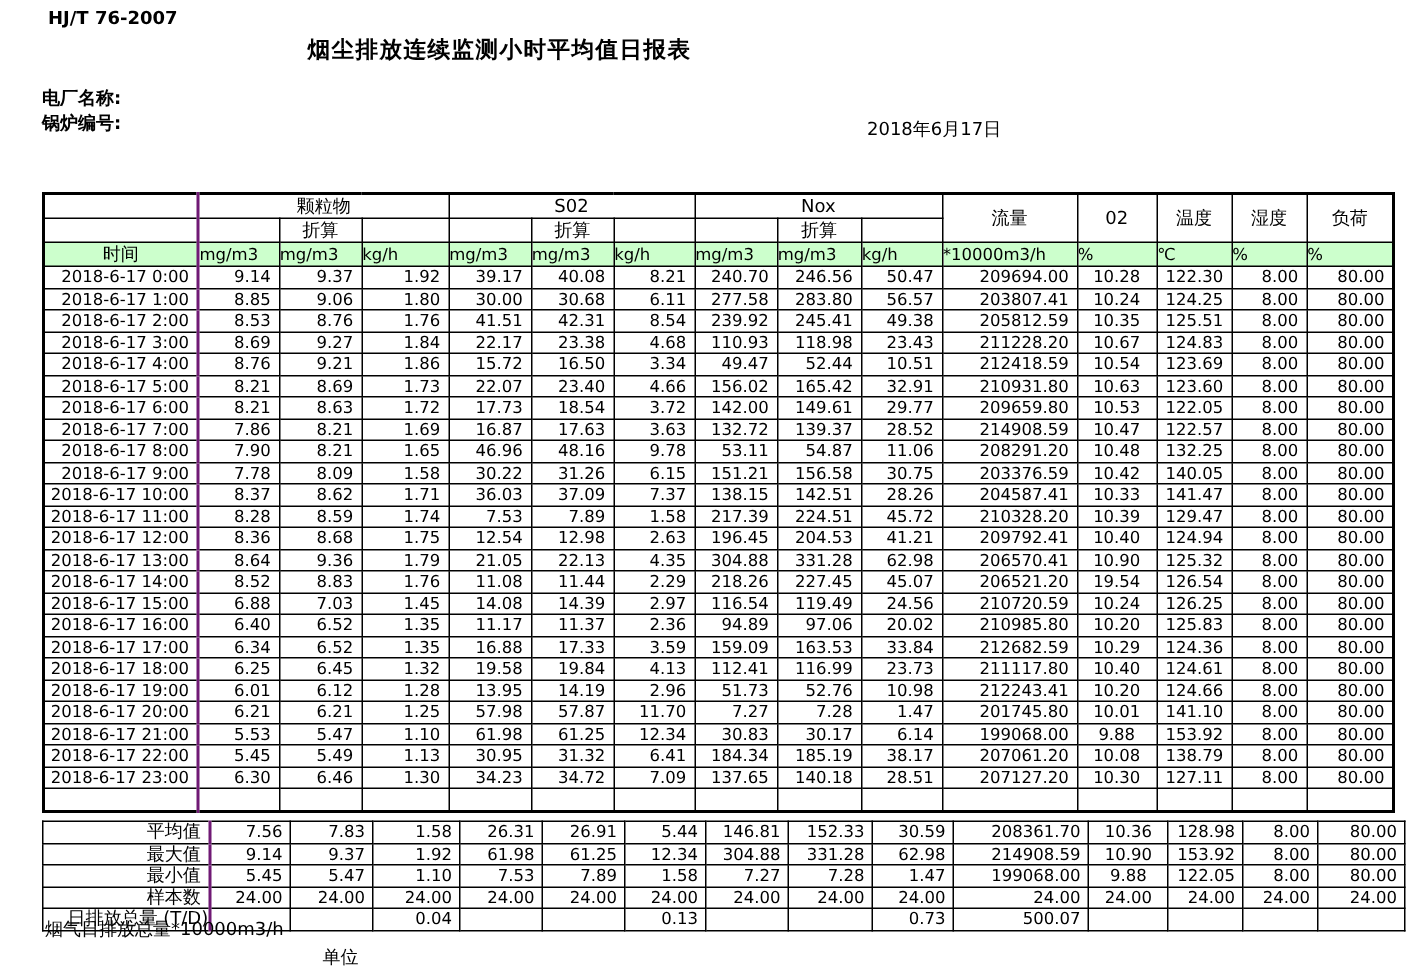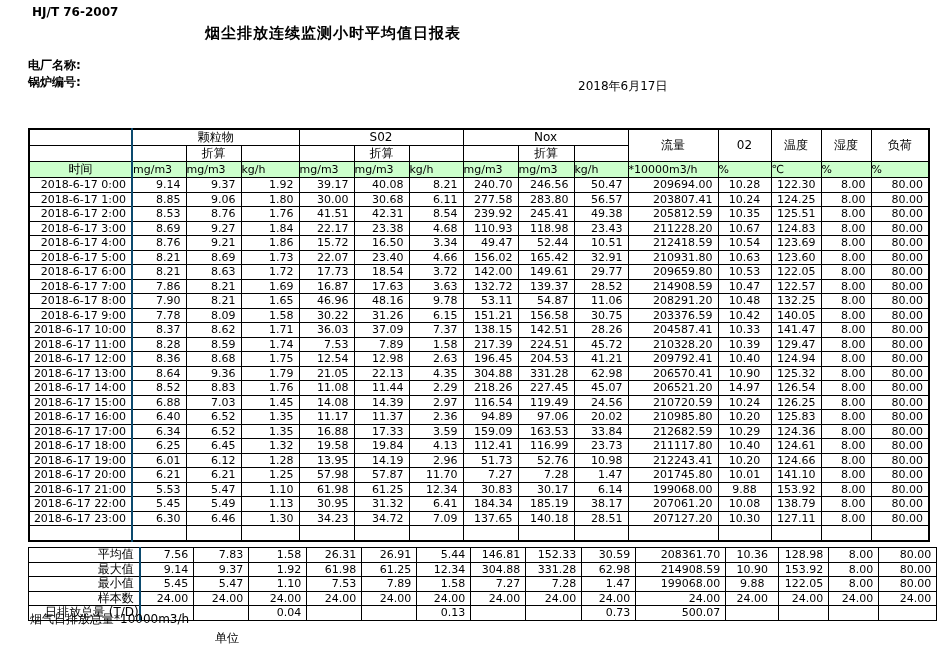--- a/index.html
+++ b/index.html
@@ -14,21 +14,21 @@
   #date{left:578px;top:78px;font-size:12px;}
   table{border-collapse:collapse;table-layout:fixed;position:absolute;left:28px;margin-top:20px;}
   #main-table{top:108px;border:2px solid #000;}
   #summary-table{top:527px;border:1px solid #000;}
   td{border:1px solid #000;font-size:11px;height:13.5px;line-height:13px;
      padding:0 5px 0 0;text-align:right;overflow:hidden;white-space:nowrap;vertical-align:middle;}
   thead td{height:15px;}
   .hdr{text-align:center;padding:0;font-size:12px;}
   .unit{text-align:left;padding:0;font-size:11px;}
   .green{background:#ccffcc;}
-  .tcol{border-right:2px solid #0c4a6e;}
+  .tcol{border-right:2px solid #701a75;}
   .o2{text-align:center;padding:0;}
   .lab{font-size:12px;}
   .left{text-align:left;padding:0 0 0 16px;}
   #footer-note{left:30px;top:611px;font-size:12px;}
   #footer-report{left:30px;top:660px;font-size:12px;}
   #footer-unit{left:215px;top:630px;font-size:12px;}
 </style>
 </head>
 <body>
 
@@ -344,21 +344,21 @@
         <td>8.52</td>
         <td>8.83</td>
         <td>1.76</td>
         <td>11.08</td>
         <td>11.44</td>
         <td>2.29</td>
         <td>218.26</td>
         <td>227.45</td>
         <td>45.07</td>
         <td>206521.20</td>
-        <td class="o2">14.97</td>
+        <td class="o2">19.54</td>
         <td>126.54</td>
         <td>8.00</td>
         <td>80.00</td>
       </tr>
       <tr>
         <td class="tcol">2018-6-17 15:00</td>
         <td>6.88</td>
         <td>7.03</td>
         <td>1.45</td>
         <td>14.08</td>

